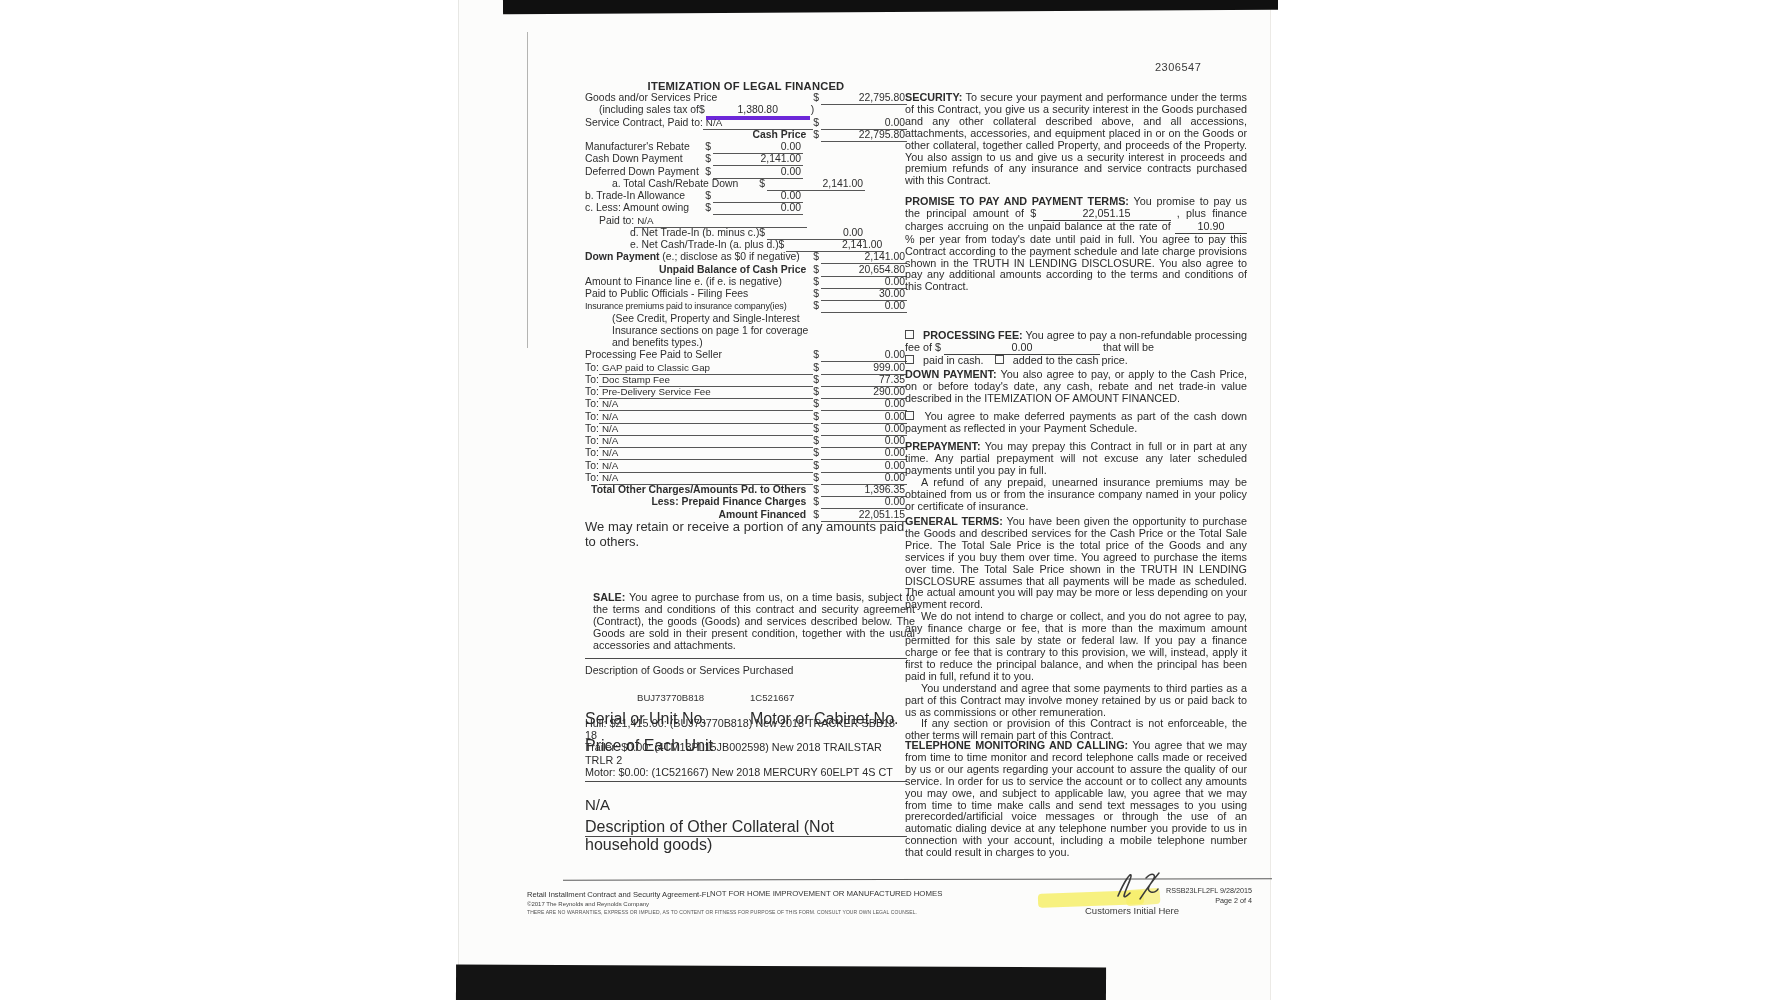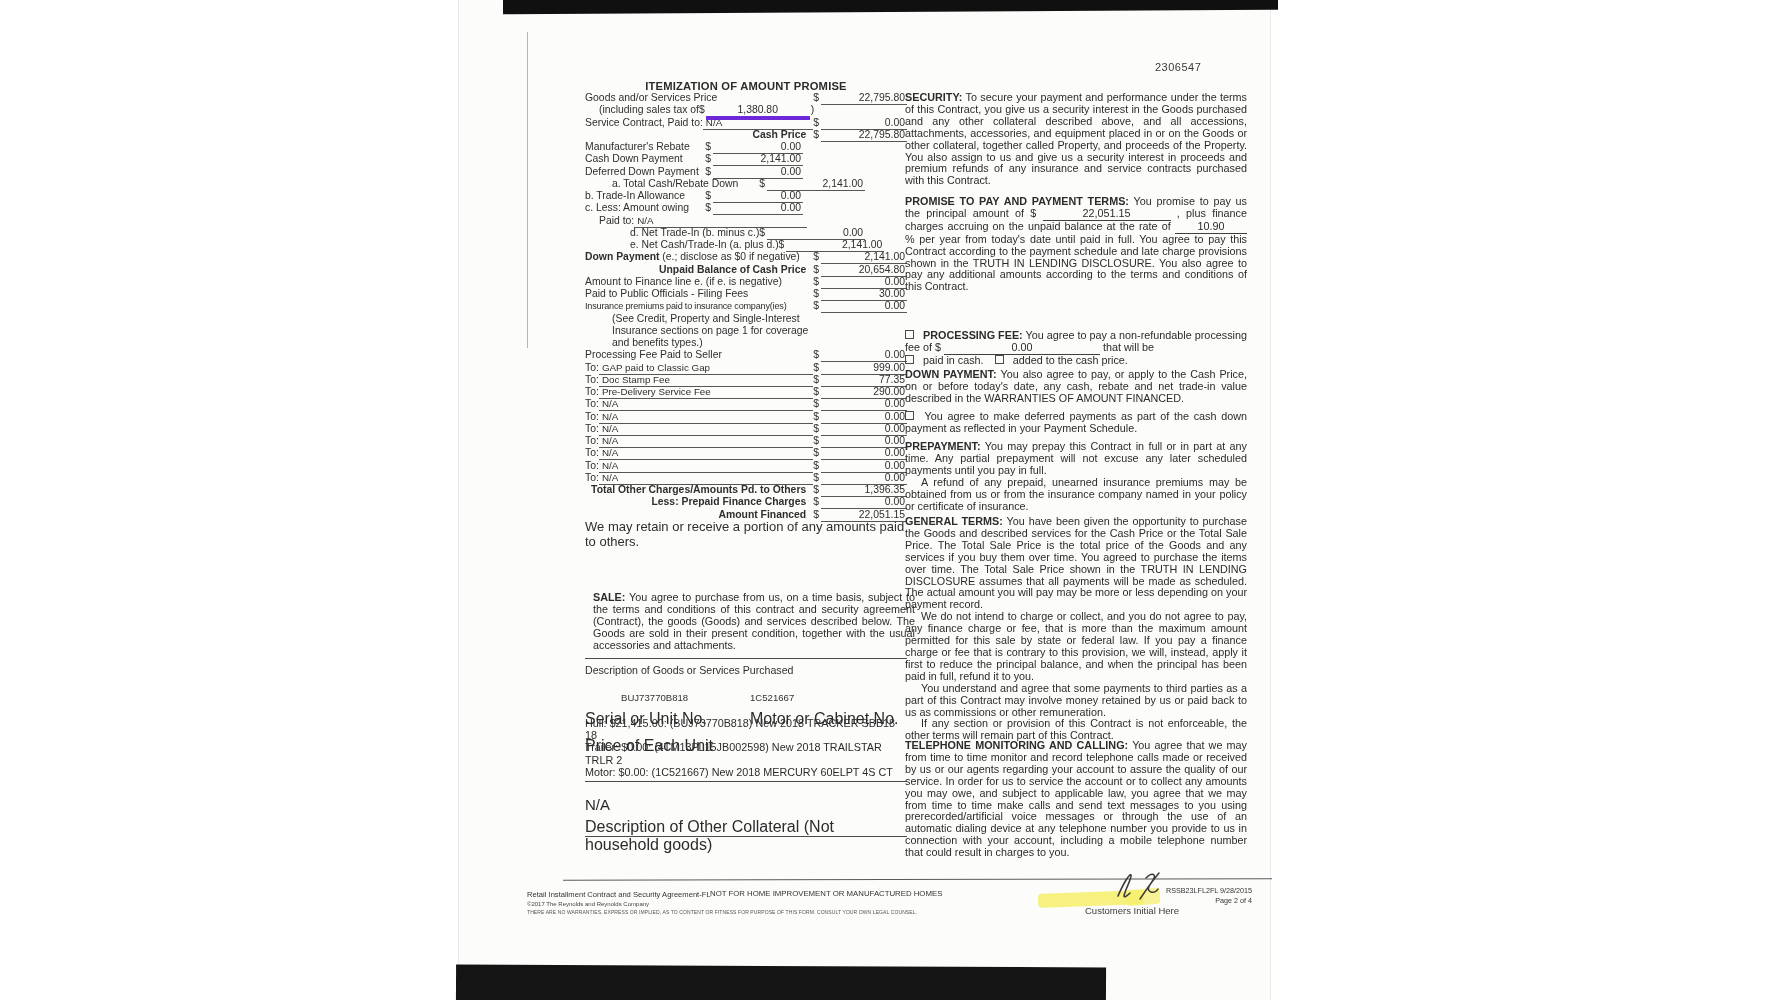--- a/index.html
+++ b/index.html
@@ -75,21 +75,21 @@
   <div class="scan"></div>
   <div class="scan-edge-l"></div>
   <div class="scan-edge-r"></div>
   <div class="topbar"></div>
   <div class="bottombar"></div>
   <div class="vline-artifact"></div>
 
   <div class="docnum">2306547</div>
 
   <div class="leftcol">
-    <div class="it-title">ITEMIZATION OF AMOUNT PROMISE</div>
+    <div class="it-title">ITEMIZATION OF LEGAL FINANCED</div>
     <div class="it-rows">
         <div class="it-row">
           <span class="lab ind0">Goods and/or Services Price</span>
           <span class="sp"></span>
           <span class="vg w">
             <span class="ds">$</span>
             <span class="uv">22,795.80</span>
           </span>
         </div>
         <div class="it-row">
@@ -344,21 +344,21 @@
 
     <div class="sale para">
       <span class="hd">SALE:</span>
       <span>You agree to purchase from us, on a time basis, subject to the terms and conditions of this contract and security agreement (Contract), the goods (Goods) and services described below. The Goods are sold in their present condition, together with the usual accessories and attachments.</span>
     </div>
 
     <div class="hr" style="top:658px;"></div>
     <div class="desc-hdr">Description of Goods or Services Purchased</div>
     <div class="lbl-sm" style="position:absolute;top:678px;left:0;">Serial or Unit No.</div>
     <div class="lbl-sm" style="position:absolute;top:678px;left:165px;">Motor or Cabinet No.</div>
-    <div class="typed" style="position:absolute;top:692px;left:0;padding-left:36px;">BUJ73770B818</div>
+    <div class="typed" style="position:absolute;top:692px;left:16px;padding-left:36px;">BUJ73770B818</div>
     <div class="typed" style="position:absolute;top:692px;left:165px;">1C521667</div>
     <div class="lbl-sm" style="position:absolute;top:705px;left:0;">Price of Each Unit</div>
     <div class="goods-desc">Hull: $21,415.00: (BUJ73770B818) New 2018 TRACKER SBB18
 18
 Trailer: $0.00: (4TM13PL15JB002598) New 2018 TRAILSTAR
 TRLR 2
 Motor: $0.00: (1C521667) New 2018 MERCURY 60ELPT 4S CT</div>
     <div class="hr" style="top:781px;"></div>
     <div class="lbl-sm" style="position:absolute;top:786px;left:0;">Description of Other Collateral (Not household goods)</div>
     <div class="na-big">N/A</div>
@@ -388,21 +388,21 @@
       <span class="blank b-fee">0.00</span>
       <span>that will be</span><br>
       <span class="cb"></span>
       <span>paid in cash.</span>
       <span class="cb" style="margin-left:8px;"></span>
       <span>added to the cash price.</span>
     </div>
 
     <div class="rc-sec para" style="top:369px;">
       <span class="hd">DOWN PAYMENT:</span>
-      <span>You also agree to pay, or apply to the Cash Price, on or before today's date, any cash, rebate and net trade-in value described in the WARRANTIES OF AMOUNT FINANCED.</span>
+      <span>You also agree to pay, or apply to the Cash Price, on or before today's date, any cash, rebate and net trade-in value described in the ITEMIZATION OF AMOUNT FINANCED.</span>
     </div>
     <div class="rc-sec para" style="top:411px;">
       <span class="cb"></span>
       <span>You agree to make deferred payments as part of the cash down payment as reflected in your Payment Schedule.</span>
     </div>
 
     <div class="rc-sec para" style="top:441px;">
       <div><span class="hd">PREPAYMENT:</span> <span>You may prepay this Contract in full or in part at any time. Any partial prepayment will not excuse any later scheduled payments until you pay in full.</span></div>
       <div class="indent">A refund of any prepaid, unearned insurance premiums may be obtained from us or from the insurance company named in your policy or certificate of insurance.</div>
     </div>

